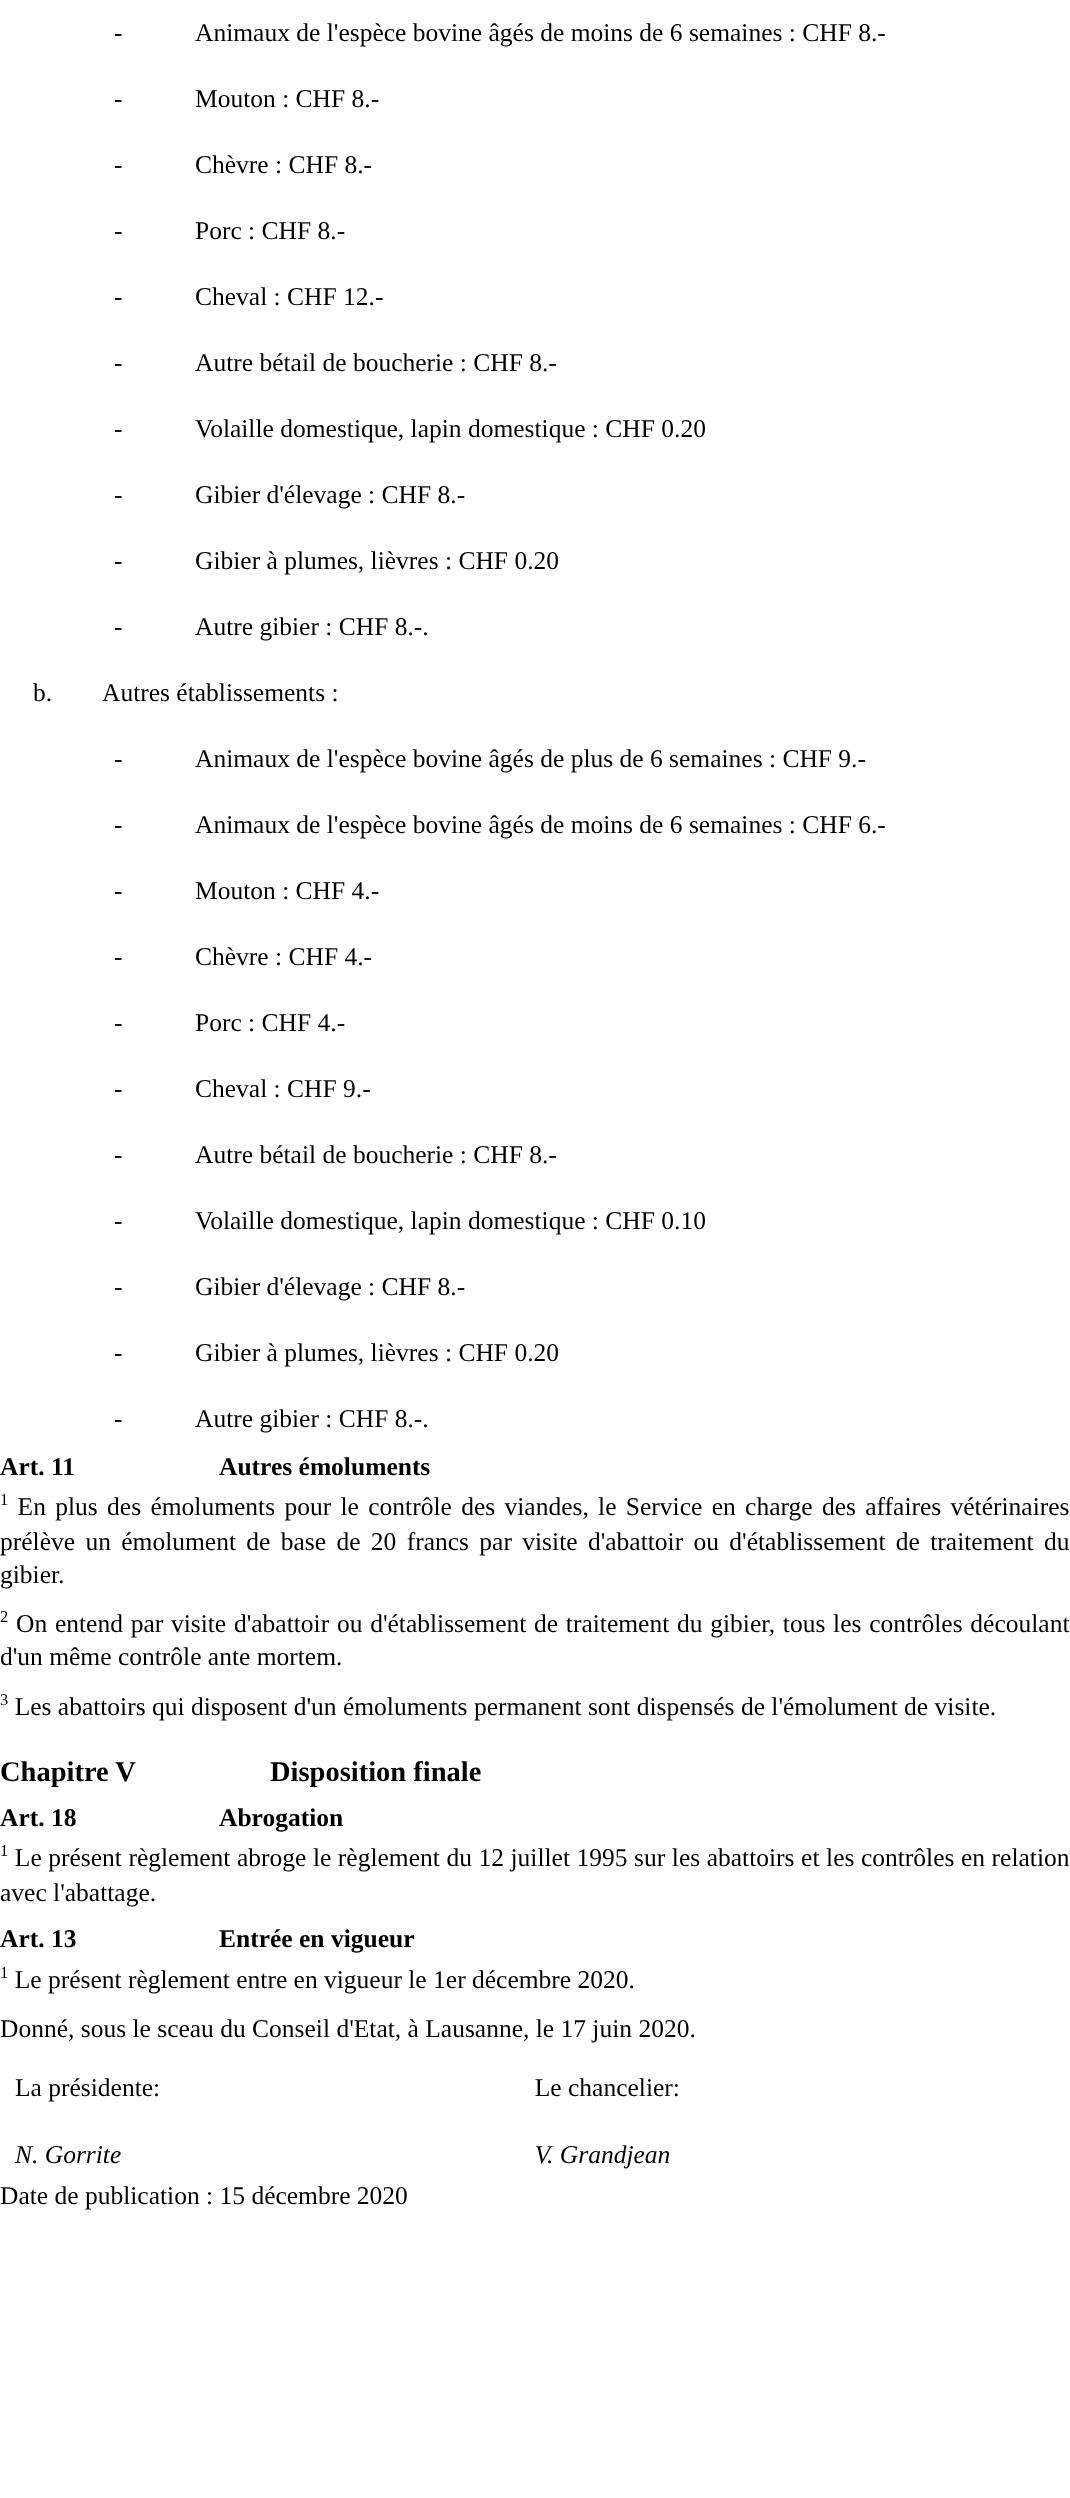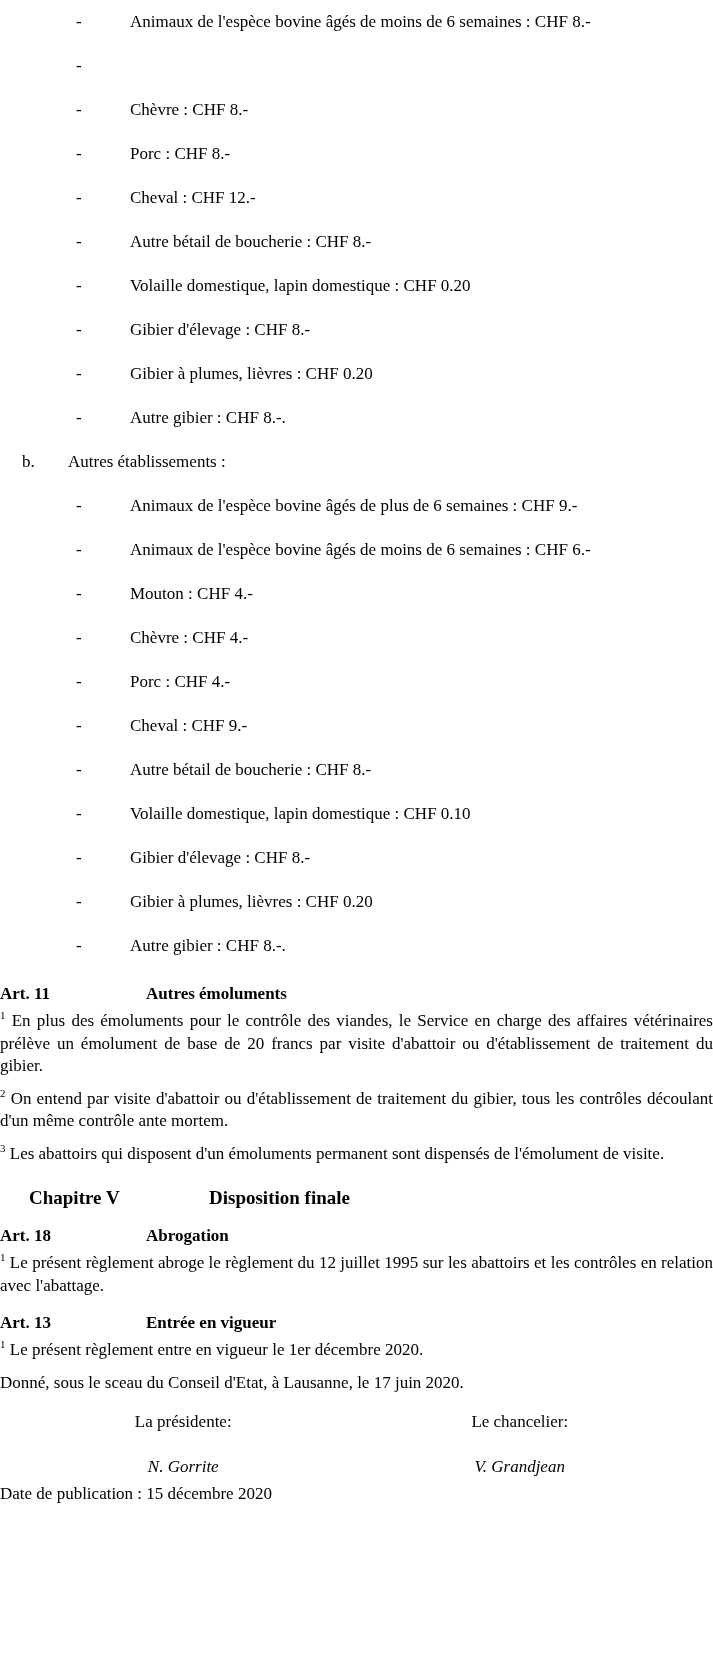--- a/index.html
+++ b/index.html
@@ -67,42 +67,40 @@
   }
   .letter-row .letter-txt {
     flex: 1 1 auto;
   }
 
   
   .art-head {
     display: flex;
     align-items: center;
     font-weight: bold;
-    margin-top: 16px;
     margin-bottom: 6px;
   }
   .art-head .art-no {
     width: 146px;
     flex: 0 0 146px;
   }
   .art-head .art-title {
     flex: 1 1 auto;
   }
   .chap-head {
     display: flex;
     align-items: baseline;
     font-weight: bold;
     font-size: 19px;
     margin-top: 22px;
     margin-bottom: 8px;
   }
   .chap-head .chap-no {
     width: 180px;
     flex: 0 0 180px;
-    padding-left: 29px;
   }
   .chap-head .chap-title {
     flex: 1 1 auto;
   }
 
   
   p.para {
     margin: 0 0 10px 0;
     text-align: justify;
     line-height: 1.32;
@@ -116,21 +114,21 @@
     line-height: 0;
   }
 
   .signatures {
     display: flex;
     margin-top: 18px;
     margin-bottom: 6px;
   }
   .sig-col {
     width: 50%;
-    text-align: center;
+    text-align: left;
     box-sizing: border-box;
   }
   .sig-col.left { padding-left: 10px; }
   .sig-col.right { padding-right: 30px; }
   .sig-name {
     font-style: italic;
     margin-top: 24px;
   }
   .pubdate {
     margin-top: 20px;
@@ -145,20 +143,21 @@
 
 <div class="page">
 
   <div class="list-block">
     <div class="dash-row">
       <span class="dash">-</span>
       <span class="txt">Animaux de l'espèce bovine âgés de moins de 6 semaines : CHF 8.-</span>
     </div>
     <div class="dash-row">
       <span class="dash">-</span>
+      <span class="txt">Mouton : CHF 8.-</span>
     </div>
     <div class="dash-row">
       <span class="dash">-</span>
       <span class="txt">Chèvre : CHF 8.-</span>
     </div>
     <div class="dash-row">
       <span class="dash">-</span>
       <span class="txt">Porc : CHF 8.-</span>
     </div>
     <div class="dash-row">

